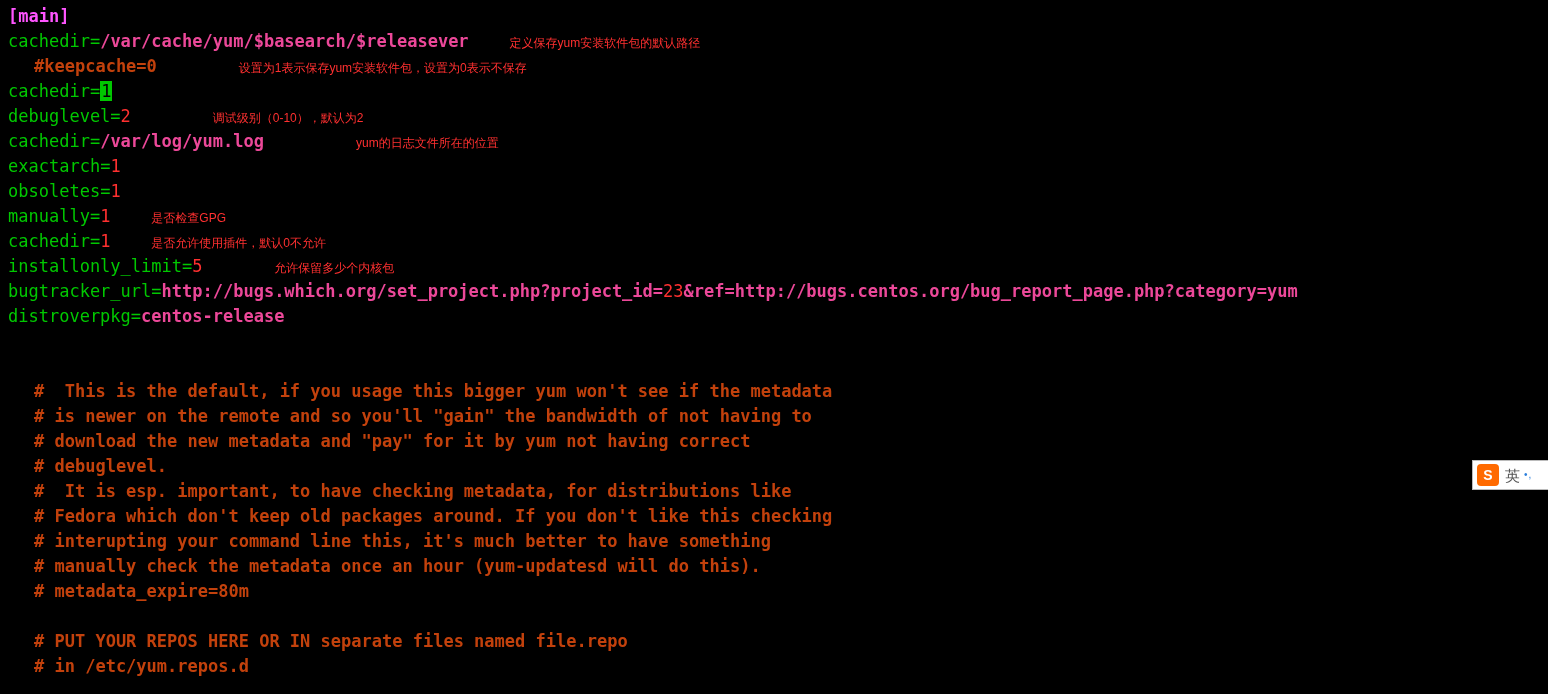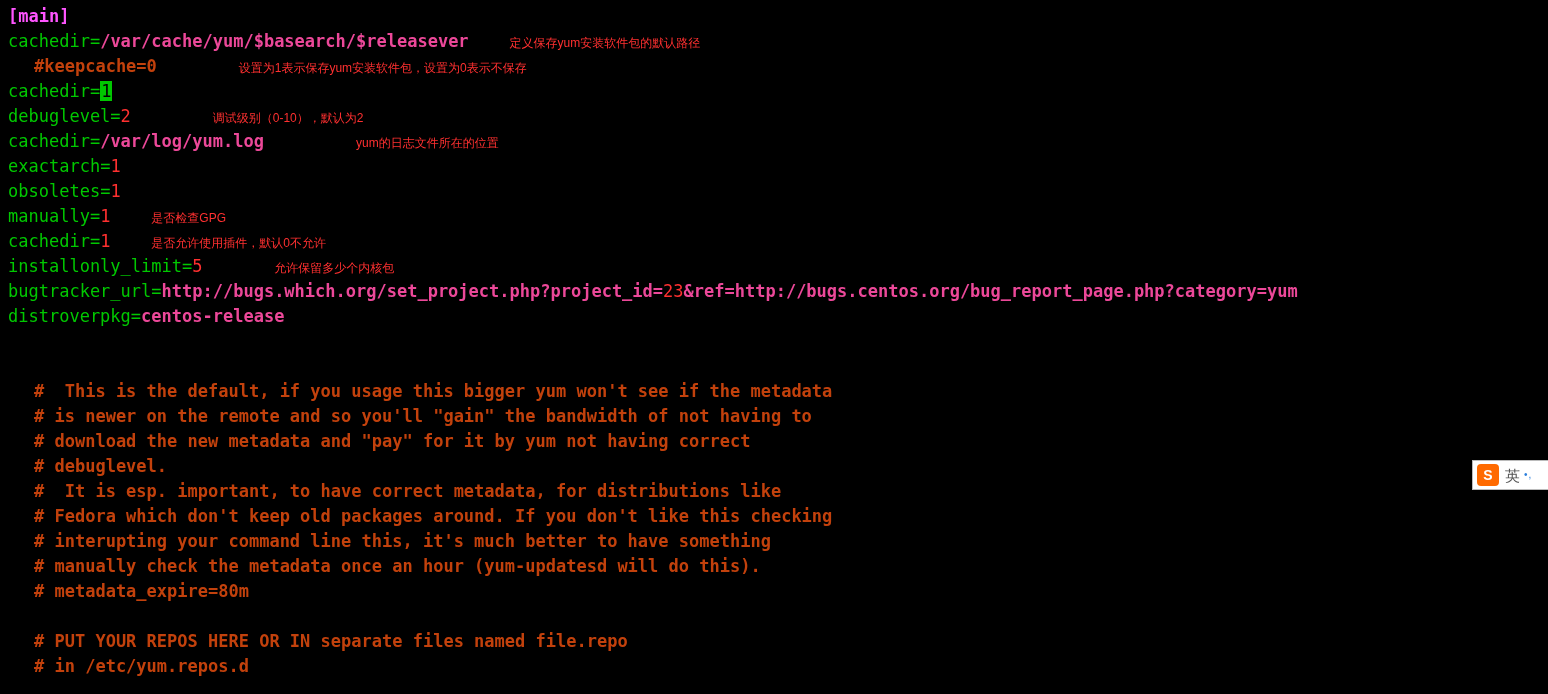--- a/index.html
+++ b/index.html
@@ -92,21 +92,21 @@
 
 <div class="line"><span class="key">distroverpkg</span><span class="eq">=</span><span class="val-white">centos-release</span></div>
 
 <div class="line">&nbsp;</div>
 <div class="line">&nbsp;</div>
 
 <div class="line comment-blue">#  This is the default, if you usage this bigger yum won't see if the metadata</div>
 <div class="line comment-blue"># is newer on the remote and so you'll "gain" the bandwidth of not having to</div>
 <div class="line comment-blue"># download the new metadata and "pay" for it by yum not having correct</div>
 <div class="line comment-blue"># debuglevel.</div>
-<div class="line comment-blue">#  It is esp. important, to have correct metadata, for distributions like</div>
+<div class="line comment-blue">#  It is esp. important, to have checking metadata, for distributions like</div>
 <div class="line comment-blue"># Fedora which don't keep old packages around. If you don't like this checking</div>
 <div class="line comment-blue"># interupting your command line this, it's much better to have something</div>
 <div class="line comment-blue"># manually check the metadata once an hour (yum-updatesd will do this).</div>
 <div class="line comment-blue"># metadata_expire=80m</div>
 <div class="line">&nbsp;</div>
 <div class="line comment-blue"># PUT YOUR REPOS HERE OR IN separate files named file.repo</div>
 <div class="line comment-blue"># in /etc/yum.repos.d</div>
 
 <div class="ime-float">
   <span class="ime-logo">S</span>

